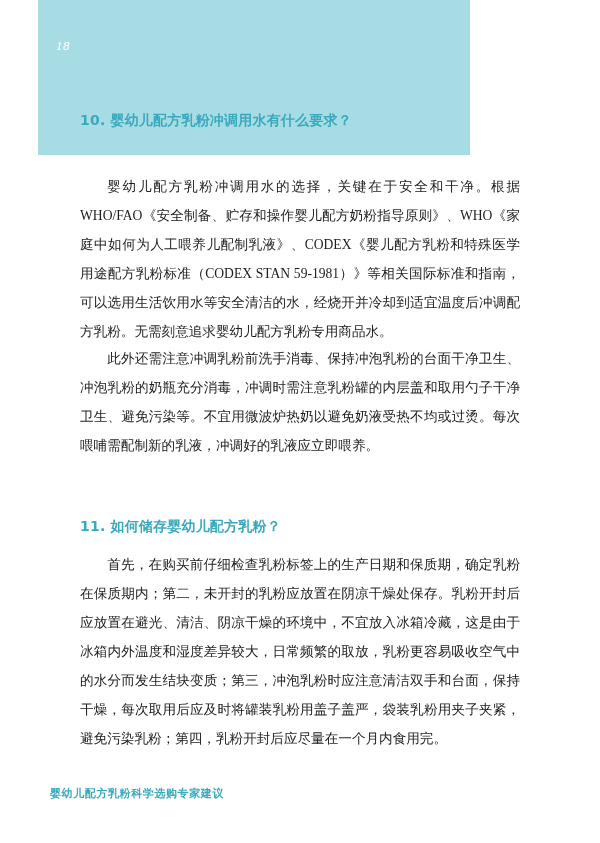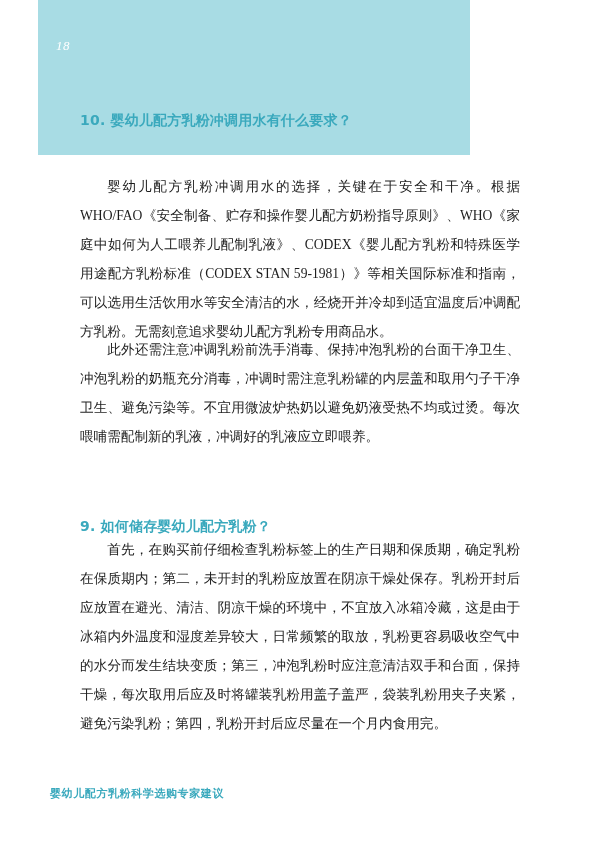--- a/index.html
+++ b/index.html
@@ -76,22 +76,22 @@
     left: 80px;
     font-family: "Liberation Serif", "DejaVu Serif", serif;
     font-size: 13.6px;
     line-height: 29px;
     color: #1c1c1c;
     text-align: justify;
     text-justify: inter-ideograph;
     text-indent: 2em;
   }
   #para-10-1 { top: 172px; }
-  #para-10-2 { top: 335px; }
-  #para-11-1 { top: 535px; }
+  #para-10-2 { top: 344px; }
+  #para-11-1 { top: 551px; font-family: Liberation Mono, monospace; }
 
   .footer {
     position: absolute;
     left: 50px;
     bottom: 42px;
     font-family: "DejaVu Sans", "Liberation Sans", sans-serif;
     font-weight: bold;
     font-size: 11px;
     color: #3aa9bd;
     letter-spacing: 0.6px;
@@ -108,21 +108,21 @@
   <div class="page-number">18</div>
 
   <div class="content">
 
     <div class="section-title" id="title-10">10. 婴幼儿配方乳粉冲调用水有什么要求？</div>
 
     <div class="para" id="para-10-1">婴幼儿配方乳粉冲调用水的选择，关键在于安全和干净。根据WHO/FAO《安全制备、贮存和操作婴儿配方奶粉指导原则》、WHO《家庭中如何为人工喂养儿配制乳液》、CODEX《婴儿配方乳粉和特殊医学用途配方乳粉标准（CODEX STAN 59-1981）》等相关国际标准和指南，可以选用生活饮用水等安全清洁的水，经烧开并冷却到适宜温度后冲调配方乳粉。无需刻意追求婴幼儿配方乳粉专用商品水。</div>
 
     <div class="para" id="para-10-2">此外还需注意冲调乳粉前洗手消毒、保持冲泡乳粉的台面干净卫生、冲泡乳粉的奶瓶充分消毒，冲调时需注意乳粉罐的内层盖和取用勺子干净卫生、避免污染等。不宜用微波炉热奶以避免奶液受热不均或过烫。每次喂哺需配制新的乳液，冲调好的乳液应立即喂养。</div>
 
-    <div class="section-title" id="title-11">9. 如何储存婴幼儿配方乳粉？</div>
+    <div class="section-title" id="title-11">11. 如何储存婴幼儿配方乳粉？</div>
 
     <div class="para" id="para-11-1">首先，在购买前仔细检查乳粉标签上的生产日期和保质期，确定乳粉在保质期内；第二，未开封的乳粉应放置在阴凉干燥处保存。乳粉开封后应放置在避光、清洁、阴凉干燥的环境中，不宜放入冰箱冷藏，这是由于冰箱内外温度和湿度差异较大，日常频繁的取放，乳粉更容易吸收空气中的水分而发生结块变质；第三，冲泡乳粉时应注意清洁双手和台面，保持干燥，每次取用后应及时将罐装乳粉用盖子盖严，袋装乳粉用夹子夹紧，避免污染乳粉；第四，乳粉开封后应尽量在一个月内食用完。</div>
 
   </div>
 
   <div class="footer">婴幼儿配方乳粉科学选购专家建议</div>
 
 </div>
 
 </body></html>

